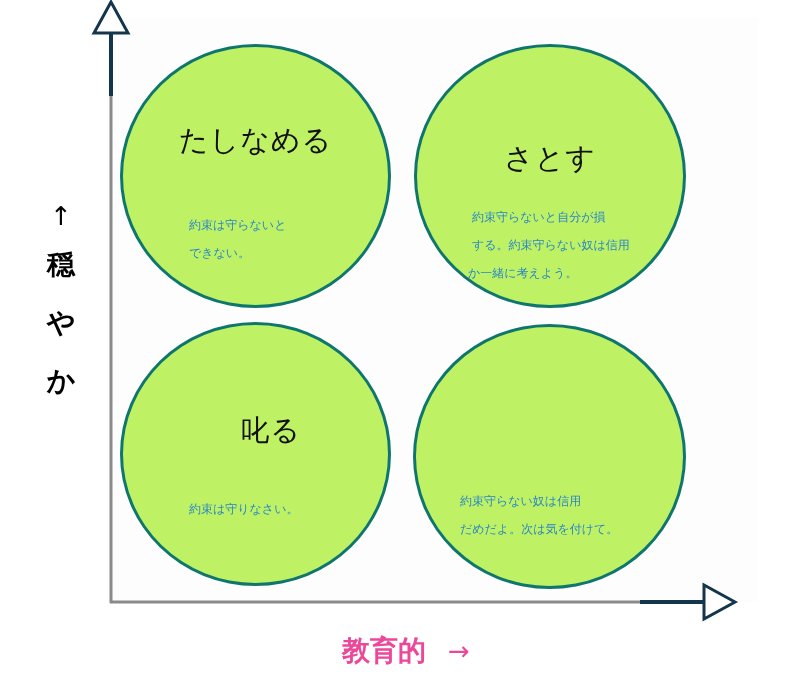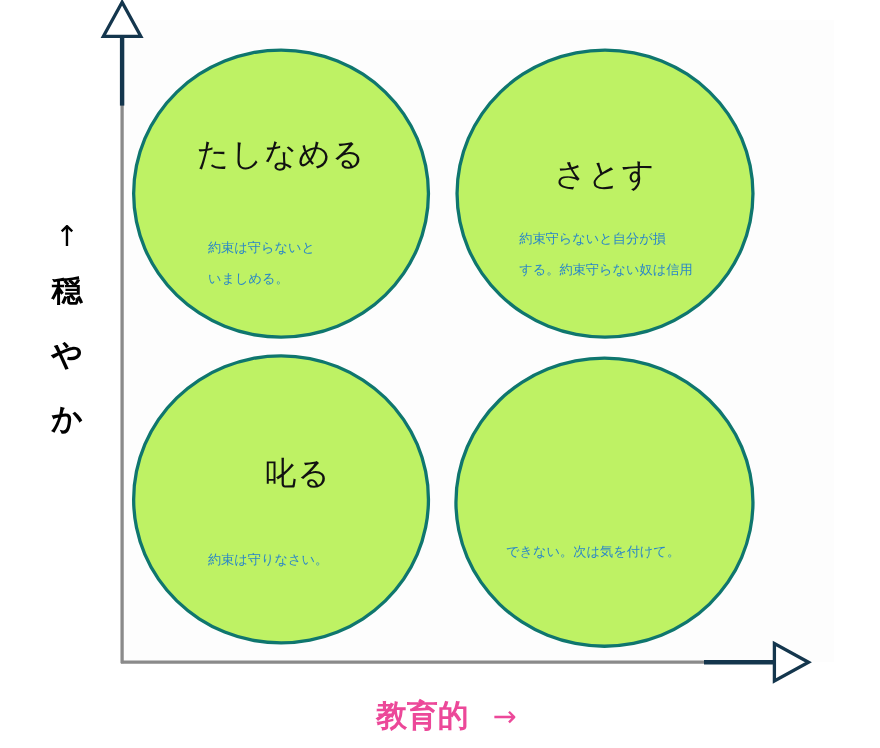--- a/index.html
+++ b/index.html
@@ -101,42 +101,44 @@
 
   <polygon points="111,2 94,33 128,33" fill="#ffffff" stroke="#14364d" stroke-width="3" stroke-linejoin="miter"></polygon>
 
   <polygon points="735,602 704,585 704,619" fill="#ffffff" stroke="#14364d" stroke-width="3" stroke-linejoin="miter"></polygon>
 </svg>
 
 <div class="circle" style="left:120px; top:44px; width:271px; height:264px;">
   <div class="title" style="top:74px;">たしなめる</div>
   <div class="desc" style="left:66px; top:164px;">
     <div>約束は守らないと</div>
-    <div>いましめる。</div>
+    <div>できない。</div>
   </div>
 </div>
 
 <div class="circle" style="left:414px; top:44px; width:272px; height:264px;">
   <div class="title" style="top:92px;">さとす</div>
   <div class="desc" style="left:55px; top:156px;">
     <div>約束守らないと自分が損</div>
     <div>する。約束守らない奴は信用</div>
+    <div style="margin-left:-4px;">か一緒に考えよう。</div>
   </div>
 </div>
 
 <div class="circle" style="left:120px; top:322px; width:271px; height:264px;">
   <div class="title" style="top:86px;margin-left:15px;">叱る</div>
   <div class="desc" style="left:66px; top:170px;">
     <div>約束は守りなさい。</div>
   </div>
 </div>
 
 <div class="circle" style="left:413px; top:324px; width:273px; height:265px;">
   <div class="desc" style="left:44px; top:160px;">
-    <div>できない。次は気を付けて。</div>
+    <div>約束守らない奴は信用</div>
+    <div>だめだよ。次は気を付けて。</div>
   </div>
 </div>
 
 <div class="y-label">
   <span class="arrow">↑</span>
   <span>穏</span>
   <span>や</span>
   <span>か</span>
 </div>
 

